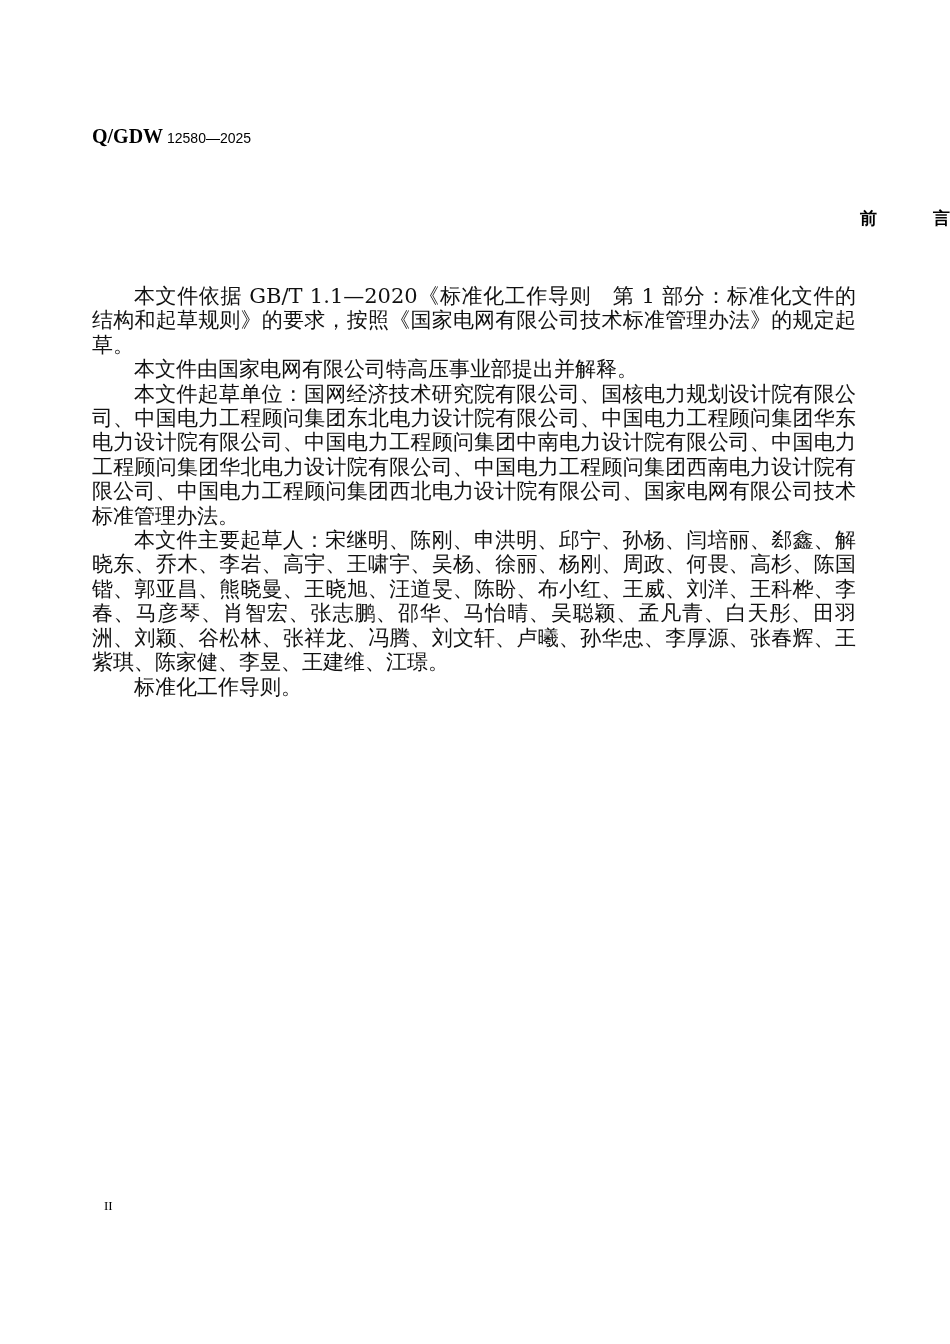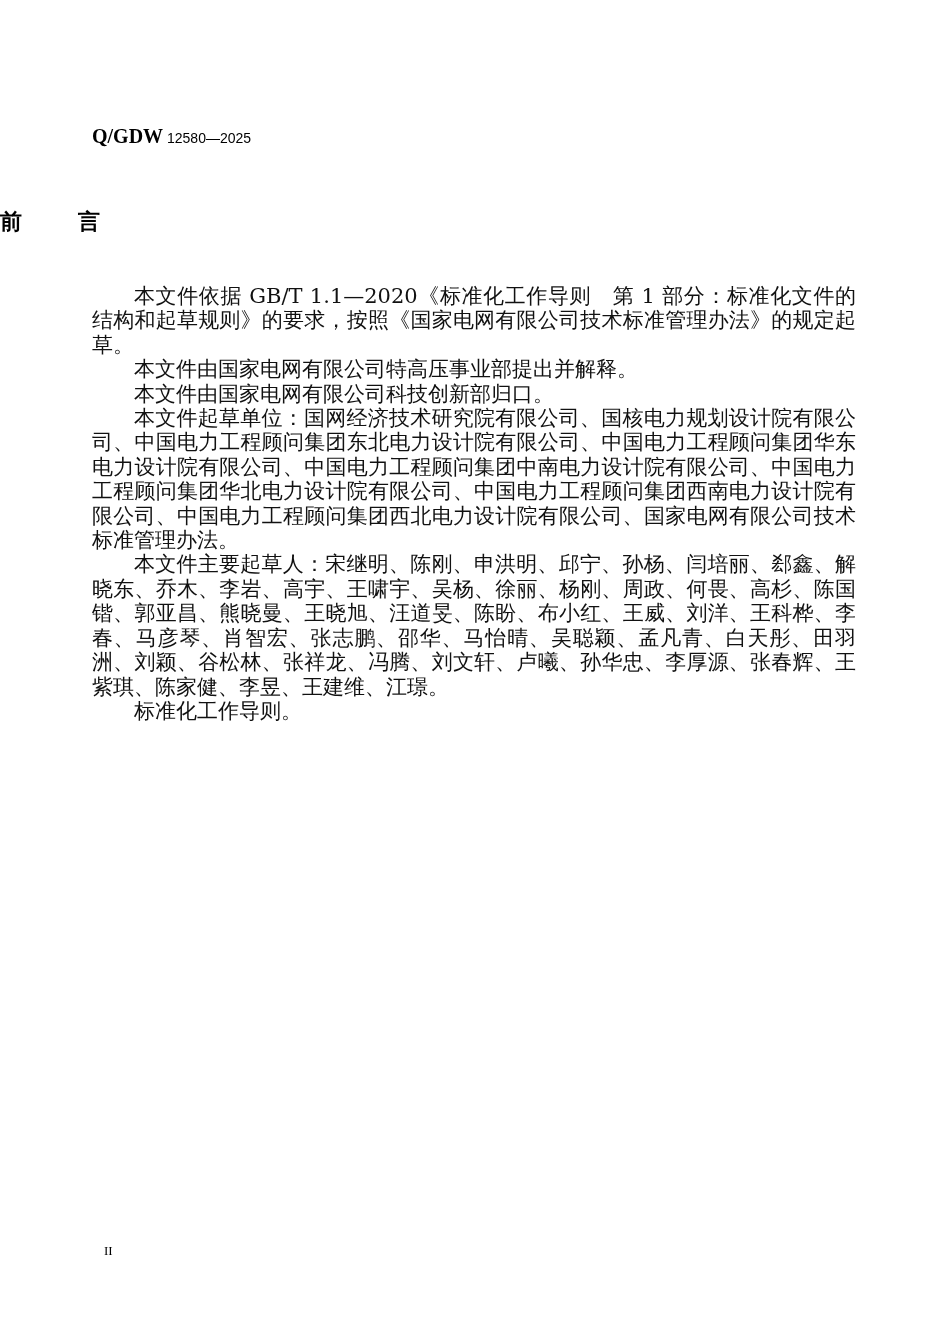--- a/index.html
+++ b/index.html
@@ -1,42 +1,41 @@
 <!DOCTYPE html>
 <html><head>
   <meta charset="utf-8">
   <style>
     html, body { margin: 0; padding: 0; background: #ffffff; }
     body { width: 950px; height: 1344px; position: relative; overflow: hidden;
            font-family: "DejaVu Serif", "Liberation Serif", serif; color: #111; }
     .doc-code { position: absolute; left: 92px; top: 125px; font-size: 14px;
                 font-family: "Liberation Sans", sans-serif; color: #000; white-space: nowrap; }
     .doc-code b { font-family: "Liberation Serif", serif; font-weight: bold; font-size: 20px; }
-    .title { position: absolute; left: 0; width: 950px; top: 207px; text-align: left;
-             font-family: "DejaVu Sans", sans-serif; font-size: 22px; font-weight: bold;
+    .title { position: absolute; left: 0; width: 950px; top: 207px; text-align: right;
+             font-family: "DejaVu Sans", sans-serif; font-size: 17px; font-weight: bold;
              letter-spacing: 0; color: #000; }
     .title span { display: inline-block; }
     .title .gap { width: 56px; }
     .body { position: absolute; left: 92px; top: 284px; width: 764px;
             font-size: 21px; line-height: 24.4px; text-align: justify; text-justify: inter-character; }
     .body p { margin: 0; text-indent: 2em; }
-    .page-num { position: absolute; left: 104px; top: 1243px; font-size: 13px;
+    .page-num { position: absolute; left: 104px; top: 1198px; font-size: 13px;
                 font-family: "Liberation Serif", serif; color: #000; }
   </style>
 </head>
 <body>
 
 <div class="doc-code"><b>Q/GDW</b><span> 12580—2025</span></div>
 
 <div class="title">
   <span>前</span><span class="gap"></span><span>言</span>
 </div>
 
 <div class="body">
   <p>本文件依据 GB/T 1.1—2020《标准化工作导则　第 1 部分：标准化文件的结构和起草规则》的要求，按照《国家电网有限公司技术标准管理办法》的规定起草。</p>
   <p>本文件由国家电网有限公司特高压事业部提出并解释。</p>
-  <p>本文件由国家电网有限公司科技创新部归口。</p>
   <p>本文件起草单位：国网经济技术研究院有限公司、国核电力规划设计院有限公司、中国电力工程顾问集团东北电力设计院有限公司、中国电力工程顾问集团华东电力设计院有限公司、中国电力工程顾问集团中南电力设计院有限公司、中国电力工程顾问集团华北电力设计院有限公司、中国电力工程顾问集团西南电力设计院有限公司、中国电力工程顾问集团西北电力设计院有限公司、国家电网有限公司技术标准管理办法。</p>
   <p>本文件主要起草人：宋继明、陈刚、申洪明、邱宁、孙杨、闫培丽、郄鑫、解晓东、乔木、李岩、高宇、王啸宇、吴杨、徐丽、杨刚、周政、何畏、高杉、陈国锴、郭亚昌、熊晓曼、王晓旭、汪道旻、陈盼、布小红、王威、刘洋、王科桦、李春、马彦琴、肖智宏、张志鹏、邵华、马怡晴、吴聪颖、孟凡青、白天彤、田羽洲、刘颖、谷松林、张祥龙、冯腾、刘文轩、卢曦、孙华忠、李厚源、张春辉、王紫琪、陈家健、李昱、王建维、江璟。</p>
   <p>标准化工作导则。</p>
 </div>
 
 <div class="page-num">II</div>
 
 </body></html>

